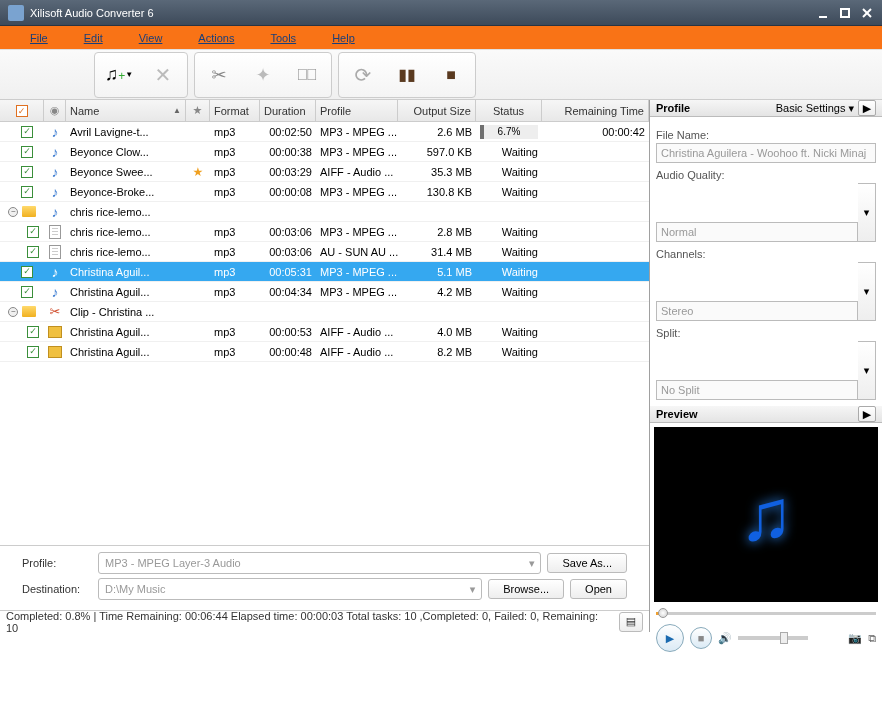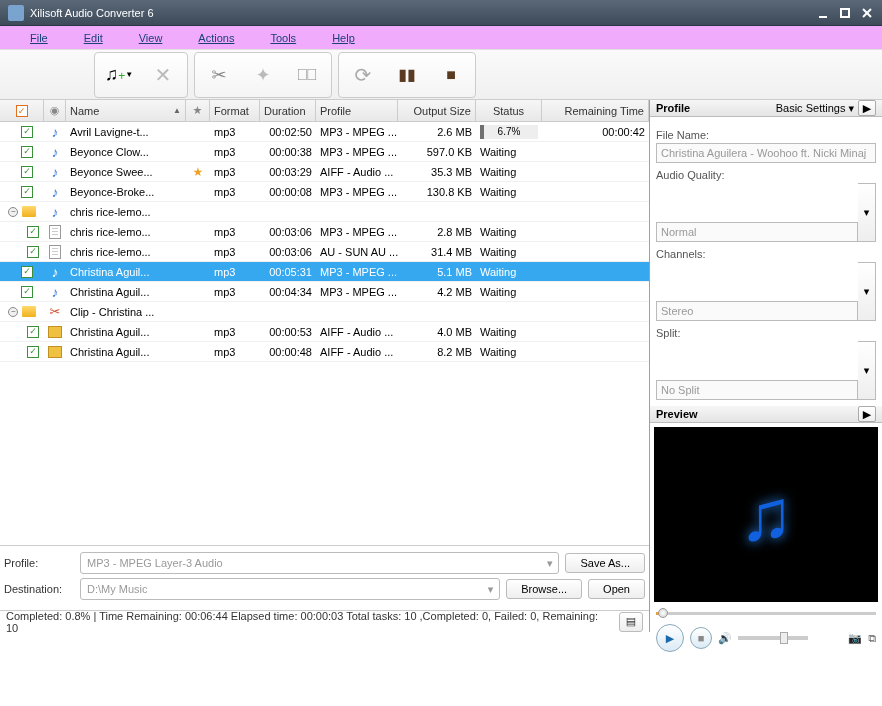--- a/index.html
+++ b/index.html
@@ -2,21 +2,21 @@
 <html><head>
 <meta charset="utf-8">
 <style>
 * { box-sizing: border-box; margin: 0; padding: 0; font-family: Tahoma, Arial, sans-serif; font-size: 11px; }
 body { background: #fff; overflow: hidden; width: 882px; height: 706px; }
 .titlebar { height: 26px; background: linear-gradient(#5a6878, #3d4a5a); color: #fff; display: flex; align-items: center; padding: 0 4px 0 8px; border-bottom: 1px solid #2a3442; }
 .titlebar .logo { width: 16px; height: 16px; background: #7aa3d0; border-radius: 2px; margin-right: 6px; }
 .titlebar .title { flex: 1; }
 .titlebar .winbtn { width: 22px; height: 16px; display: flex; align-items: center; justify-content: center; cursor: pointer; }
 .titlebar .winbtn svg { stroke: #fff; stroke-width: 2; fill: none; }
-.menubar { height: 24px; background: #f0abfc; display: flex; align-items: center; padding: 0 12px; border-bottom: 1px solid #e0e0e0; }
+.menubar { height: 24px; background: #f97316; display: flex; align-items: center; padding: 0 12px; border-bottom: 1px solid #e0e0e0; }
 .menubar .menu { padding: 3px 18px; color: #1a3f7a; cursor: pointer; text-decoration: underline; }
 .toolbar { height: 50px; background: linear-gradient(#fafafa,#f0f0f0); border-bottom: 1px solid #ccc; display: flex; align-items: center; padding: 0 4px; }
 .toolbar .grp { display: flex; gap: 4px; border: 1px solid #ccc; border-radius: 4px; padding: 4px; margin-right: 6px; background: linear-gradient(#fff,#f4f4f4); }
 .toolbar .tbtn { width: 40px; height: 36px; display: flex; align-items: center; justify-content: center; cursor: pointer; border-radius: 3px; }
 .main { display: flex; height: 532px; }
 .left { flex: 1; display: flex; flex-direction: column; border-right: 1px solid #a0a0a0; }
 .right { width: 232px; display: flex; flex-direction: column; }
 .colhead { height: 22px; background: linear-gradient(#f6f6f6,#e8e8e8); border-bottom: 1px solid #ccc; display: flex; align-items: center; }
 .colhead div { padding: 0 4px; border-right: 1px solid #ccc; height: 100%; display: flex; align-items: center; color: #333; overflow: hidden; }
 .col-check { width: 44px; justify-content: center; }
@@ -27,40 +27,40 @@
 .col-duration { width: 56px; }
 .col-profile { width: 82px; }
 .col-output { width: 78px; justify-content: flex-end; text-align: center; }
 .col-status { width: 66px; justify-content: center; }
 .col-remain { flex: 1; justify-content: flex-end; padding-right: 8px; }
 .list { flex: 1; overflow: auto; background: #fff; }
 .row { height: 20px; display: flex; align-items: center; border-bottom: 1px solid #f0f0f0; }
 .row.sel { background: #35a8f0; color: #fff; }
 .row .c { padding: 0 4px; height: 100%; display: flex; align-items: center; overflow: hidden; white-space: nowrap; }
 .row .c.right-align { justify-content: flex-end; }
-.row .c.center { justify-content: flex-start; }
+.row .c.center { justify-content: flex-end; }
 .chk { width: 12px; height: 12px; border: 1px solid #3a8f3a; display: inline-flex; align-items: center; justify-content: center; background: #fff; }
 .chk::after { content: "✓"; color: #3a8f3a; font-size: 9px; line-height: 1; }
 .group-toggle { width: 10px; height: 10px; border: 1px solid #888; border-radius: 50%; background: #f0f0f0; display: inline-flex; align-items: center; justify-content: center; font-size: 8px; line-height: 1; color: #666; }
 .folder-icon { width: 14px; height: 11px; background: linear-gradient(#ffd96b,#f0b020); border-radius: 1px; }
 .music-icon { color: #3a7ad0; font-size: 14px; }
 .doc-icon { width: 12px; height: 14px; border: 1px solid #999; background: #fff; position: relative; }
 .doc-icon::after { content: ""; position: absolute; top: 2px; left: 2px; right: 2px; bottom: 2px; background: repeating-linear-gradient(#ccc,#ccc 1px,transparent 1px,transparent 3px); }
 .film-icon { width: 14px; height: 12px; background: #f0c040; border: 1px solid #c09020; position: relative; }
 .scissors-icon { color: #d05030; font-size: 13px; }
 .star-icon { color: #f0a020; font-size: 12px; }
 .progress { width: 60px; height: 14px; background: #eee; position: relative; }
 .progress .bar { height: 100%; background: #707070; }
 .progress .txt { position: absolute; inset: 0; display: flex; align-items: center; justify-content: center; font-size: 10px; }
 .cpu-strip { height: 26px; border-top: 1px solid #ccc; display: flex; align-items: center; padding: 0 6px; gap: 6px; }
 .cpu-graph { width: 40px; height: 18px; background: #000; display: inline-block; position: relative; overflow: hidden; }
 .cpu-graph::after { content: ""; position: absolute; inset: 0; background: linear-gradient(transparent 40%, #3f3 40%); clip-path: polygon(0 80%,10% 40%,20% 90%,30% 20%,40% 85%,50% 30%,60% 90%,70% 40%,80% 80%,90% 30%,100% 90%,100% 100%,0 100%); }
 .cpu-fill { flex: 1; }
 .gear-btn { width: 24px; height: 20px; border: 1px solid #bbb; border-radius: 3px; display: flex; align-items: center; justify-content: center; cursor: pointer; background: linear-gradient(#fff,#eee); }
-.bottom-panel { border-top: 1px solid #ccc; padding: 6px 4px; }
+.bottom-panel { border-top: 1px solid #ccc; padding: 6px 22px; }
 .field-row { display: flex; align-items: center; gap: 6px; margin-bottom: 4px; }
 .field-row .lbl { width: 70px; color: #333; }
 .field-row .sel { flex: 1; height: 22px; border: 1px solid #bbb; border-radius: 3px; background: #fff; color: #999; padding: 0 6px; display: flex; align-items: center; justify-content: space-between; }
 .field-row .btn { padding: 3px 14px; border: 1px solid #bbb; border-radius: 3px; background: linear-gradient(#fff,#eee); cursor: pointer; }
 .statusbar { height: 22px; border-top: 1px solid #ccc; display: flex; align-items: center; padding: 0 6px; color: #333; gap: 4px; }
 .panel-header { height: 22px; background: linear-gradient(#f6f6f6,#e4e4e4); border-bottom: 1px solid #bbb; display: flex; align-items: center; padding: 0 6px; }
 .panel-header .ptitle { font-weight: bold; }
 .panel-header .flex { flex: 1; }
 .arrow-btn { width: 18px; height: 16px; border: 1px solid #aaa; border-radius: 2px; display: flex; align-items: center; justify-content: center; background: linear-gradient(#fff,#eee); cursor: pointer; margin-left: 4px; }
 .profile-body { padding: 6px; flex: 0 0 auto; }

